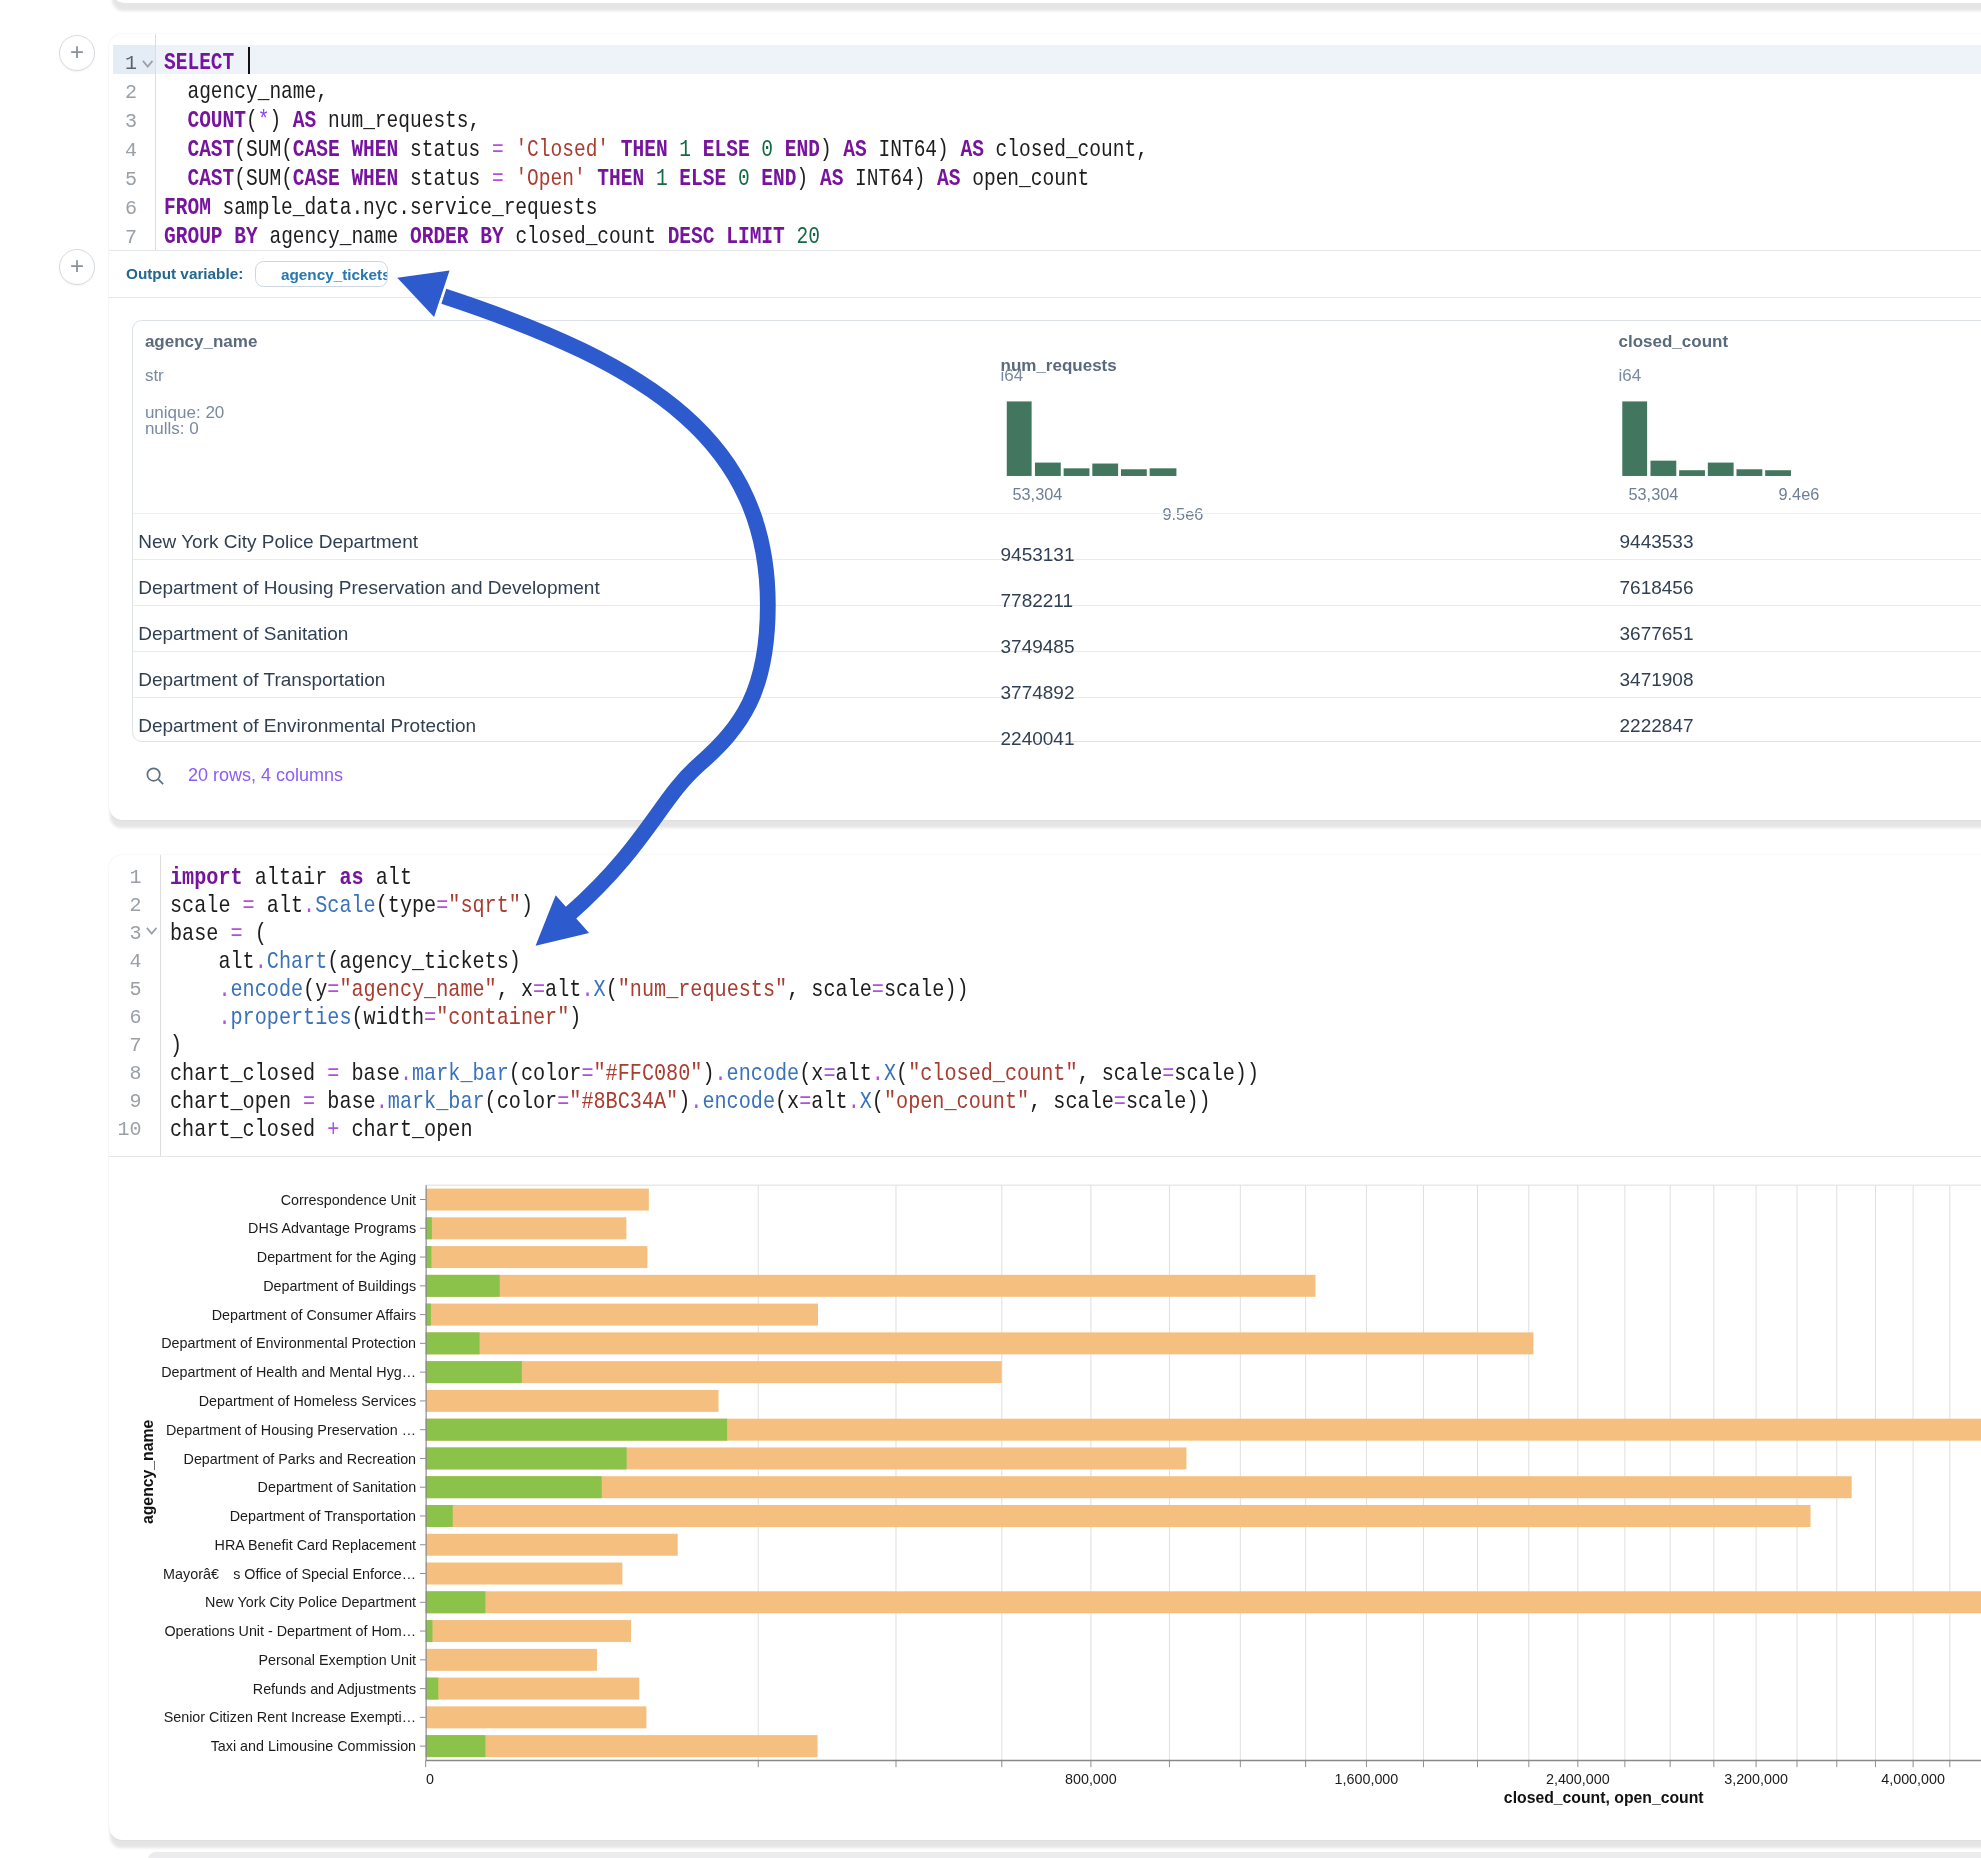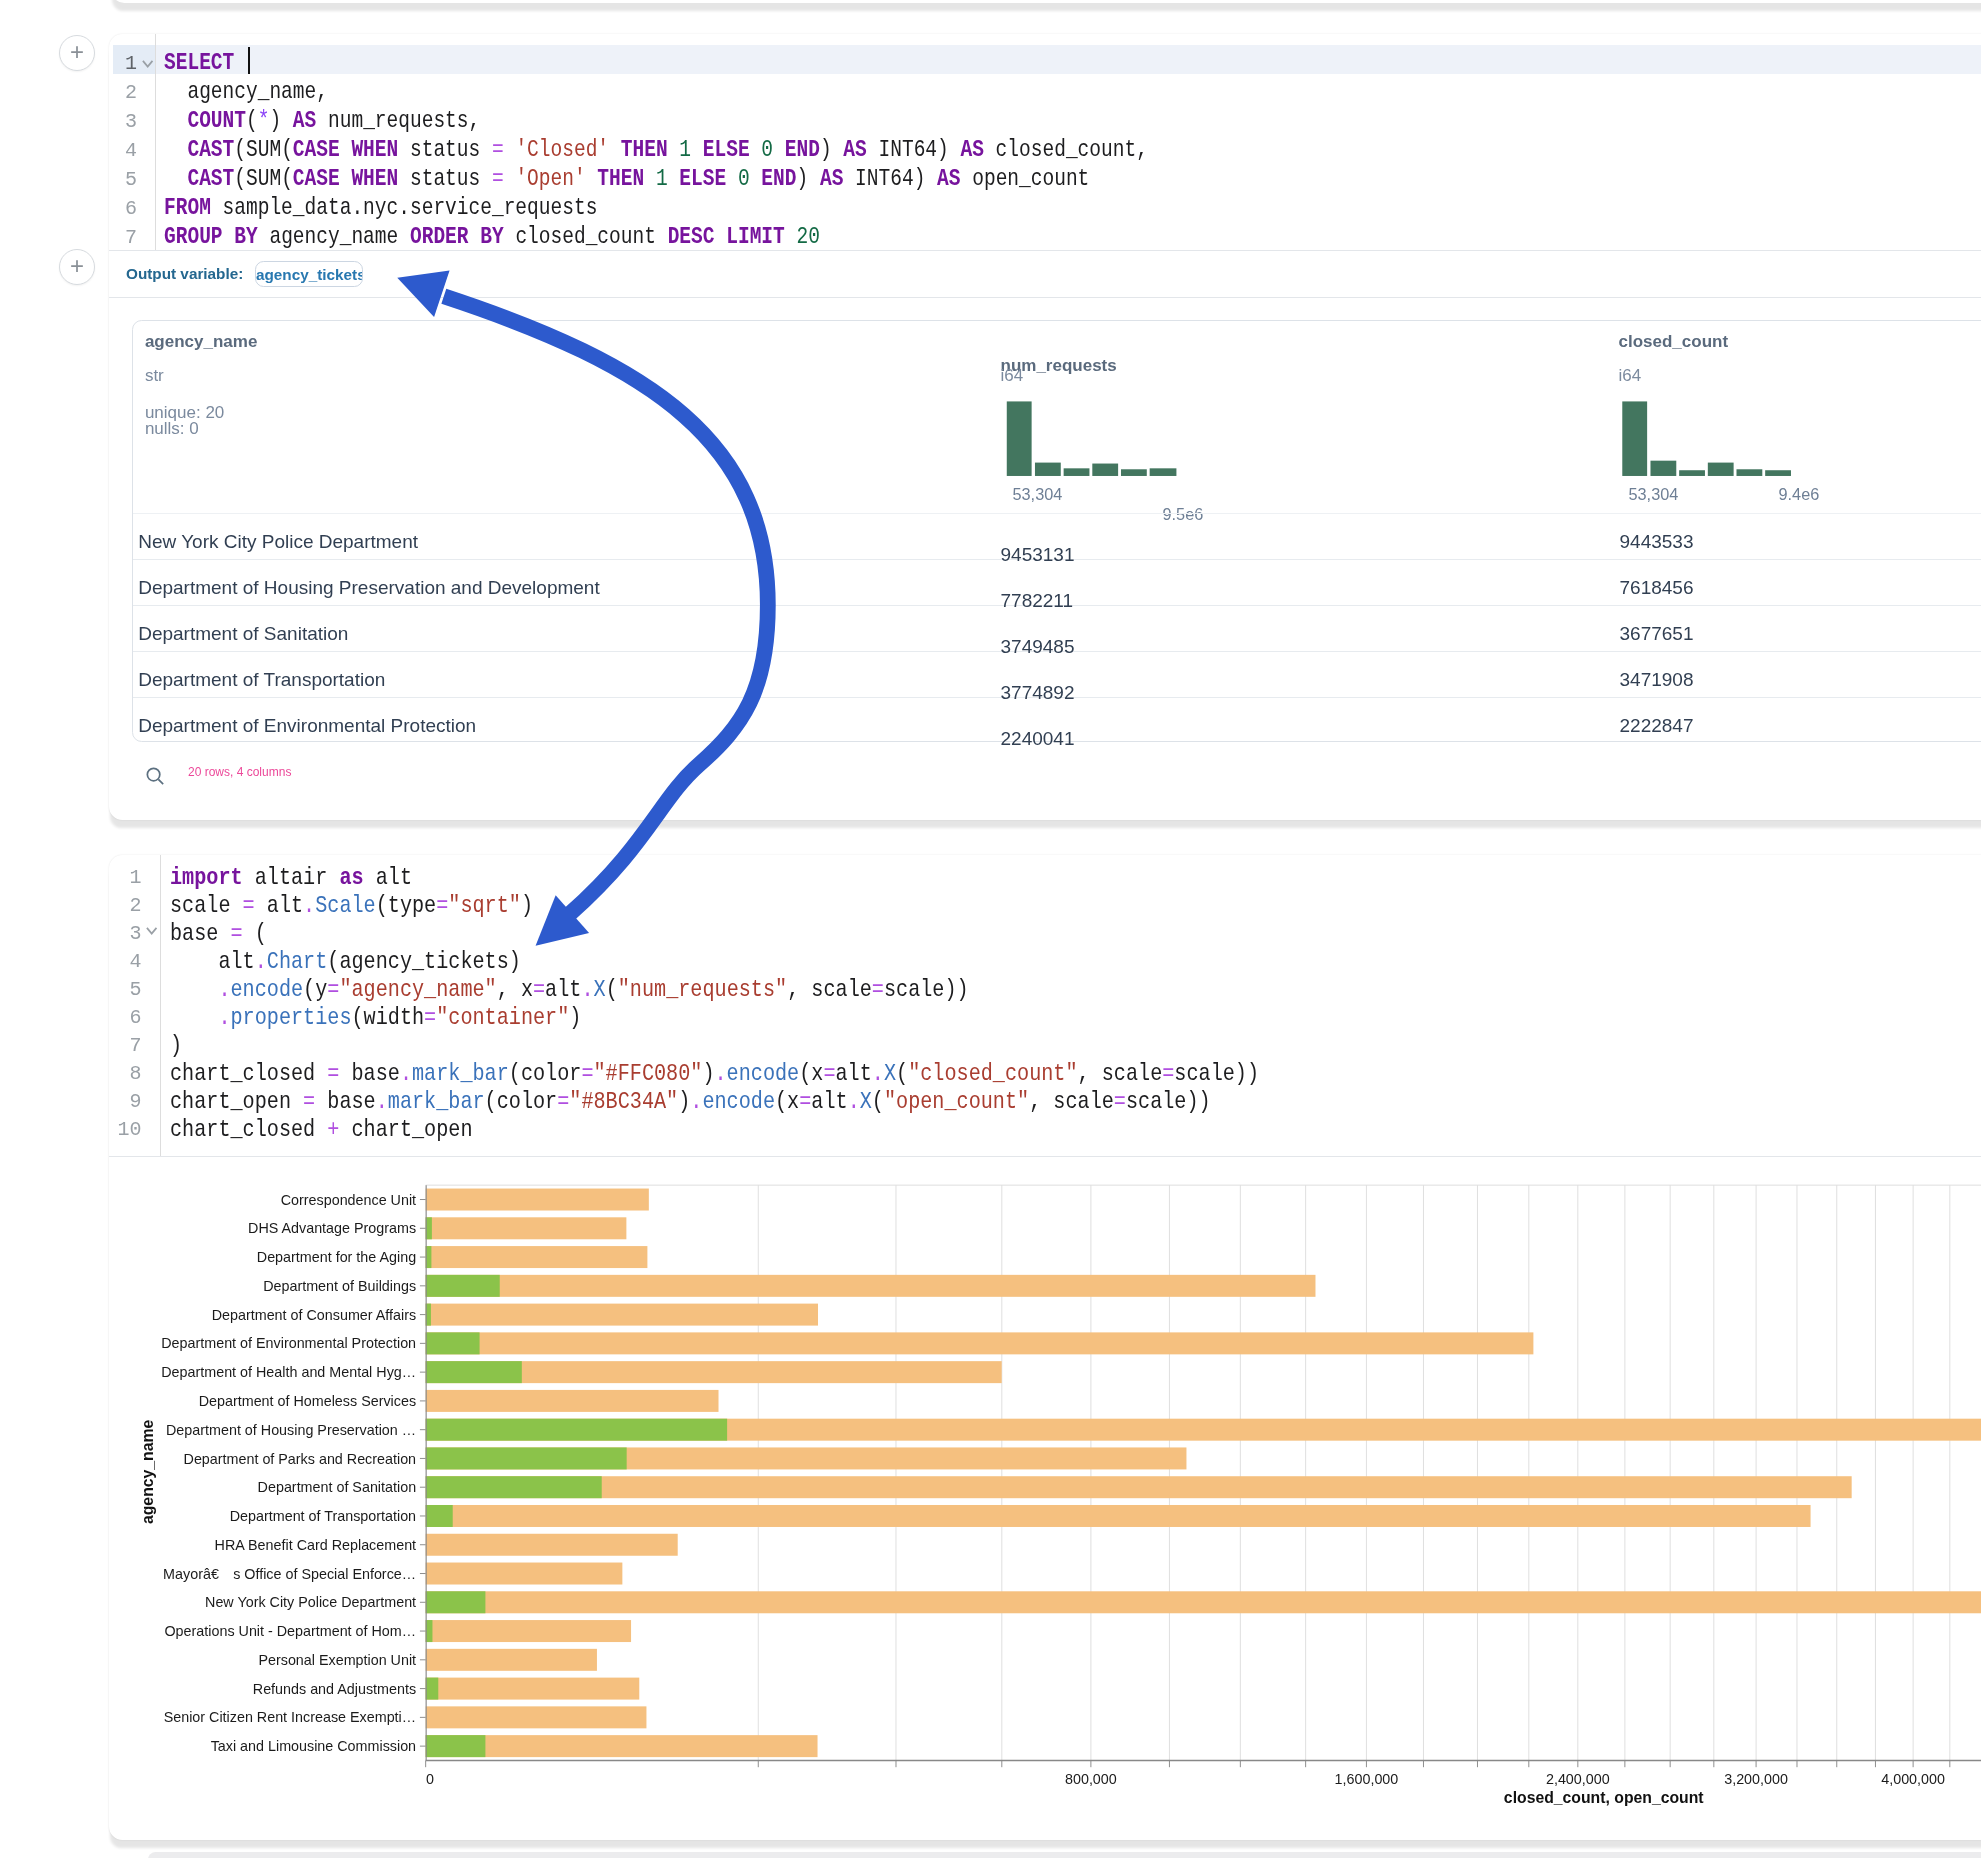--- a/index.html
+++ b/index.html
@@ -51,21 +51,21 @@
   <span class="kw">CAST</span>(SUM(<span class="kw">CASE</span> <span class="kw">WHEN</span> status <span class="op">=</span> <span class="str">'Closed'</span> <span class="kw">THEN</span> <span class="num">1</span> <span class="kw">ELSE</span> <span class="num">0</span> <span class="kw">END</span>) <span class="kw">AS</span> INT64) <span class="kw">AS</span> closed_count,
   <span class="kw">CAST</span>(SUM(<span class="kw">CASE</span> <span class="kw">WHEN</span> status <span class="op">=</span> <span class="str">'Open'</span> <span class="kw">THEN</span> <span class="num">1</span> <span class="kw">ELSE</span> <span class="num">0</span> <span class="kw">END</span>) <span class="kw">AS</span> INT64) <span class="kw">AS</span> open_count
 <span class="kw">FROM</span> sample_data.nyc.service_requests
 <span class="kw">GROUP</span> <span class="kw">BY</span> agency_name <span class="kw">ORDER</span> <span class="kw">BY</span> closed_count <span class="kw">DESC</span> <span class="kw">LIMIT</span> <span class="num">20</span></pre>
 
     <div style="position:absolute;left:139px;top:13px;width:1.9px;height:27px;background:#111;"></div>
 
     <div style="position:absolute;left:0;top:216px;width:1893px;height:1px;background:#e3e6ea;"></div>
 
     <div style="position:absolute;left:17px;top:224px;height:32.5px;font-size:15.3px;font-weight:bold;color:#24678f;line-height:32.5px;">Output variable:</div>
-    <div style="position:absolute;left:146px;top:227px;width:106px;height:24px;border:1.4px solid #ccd6e2;border-radius:8.6px;overflow:hidden;font-size:15.3px;font-weight:bold;color:#2878b0;line-height:25px;padding-left:0;white-space:nowrap;">agency_tickets</div>
+    <div style="position:absolute;left:146px;top:227px;width:106px;height:24px;border:1.4px solid #ccd6e2;border-radius:8.6px;overflow:hidden;font-size:15.3px;font-weight:bold;color:#2878b0;line-height:25px;padding-left:25px;white-space:nowrap;">agency_tickets</div>
     <div style="position:absolute;left:0;top:263px;width:1893px;height:1px;background:#e3e6ea;"></div>
 
     <div style="position:absolute;left:22.5px;top:286px;width:1902px;height:420px;border:1px solid #dde2e8;border-radius:9.6px;">
 
       <div style="position:absolute;left:12.4px;top:10.5px;font-size:17px;font-weight:bold;color:#5a6a7d;">agency_name</div>
       <div style="position:absolute;left:12.4px;top:45px;font-size:17px;color:#7b8a9e;">str</div>
       <div style="position:absolute;left:12.4px;top:75px;font-size:17px;color:#7b8a9e;margin-top:7px;">unique: 20</div>
       <div style="position:absolute;left:12.4px;top:98px;font-size:17px;color:#7b8a9e;">nulls: 0</div>
 
       <div style="position:absolute;left:868px;top:10.5px;font-size:17px;font-weight:bold;color:#5a6a7d;margin-top:24px;">num_requests</div>
@@ -107,21 +107,21 @@
           <span class="c1">Department of Environmental Protection</span>
           <span class="c2">2240041</span>
           <span class="c3">2222847</span>
         </div>
     </div>
 
     <svg style="position:absolute;left:35px;top:731px;" width="23" height="23" viewBox="0 0 24 24">
         <circle cx="10" cy="10" r="6.5" stroke="#5c7080" stroke-width="1.8" fill="none"></circle>
         <path d="M15 15 L20 20" stroke="#5c7080" stroke-width="1.8"></path>
       </svg>
-    <div style="position:absolute;left:79px;top:731px;font-size:12px;color:#ec4899;">20 rows, 4 columns</div>
+    <div style="position:absolute;left:79px;top:731px;font-size:18px;color:#8b5cf6;">20 rows, 4 columns</div>
   </div>
 
   <div class="card" id="pycard" style="left:109px;top:855px;width:1893px;height:985px;">
 
     <div style="position:absolute;left:51px;top:0;width:1px;height:301px;background:#dddddd;"></div>
 
     <div class="gut" style="left:0px;top:9px;width:32.5px;line-height:28px;">1<br>2<br>3<br>4<br>5<br>6<br>7<br>8<br>9<br>10</div>
     <svg style="position:absolute;left:36px;top:69px;" width="13.4" height="13.4" viewBox="0 0 14 14">
         <path d="M2 4 L7 10 L12 4" stroke="#9aa0a6" stroke-width="1.8" fill="none"></path>
       </svg>

